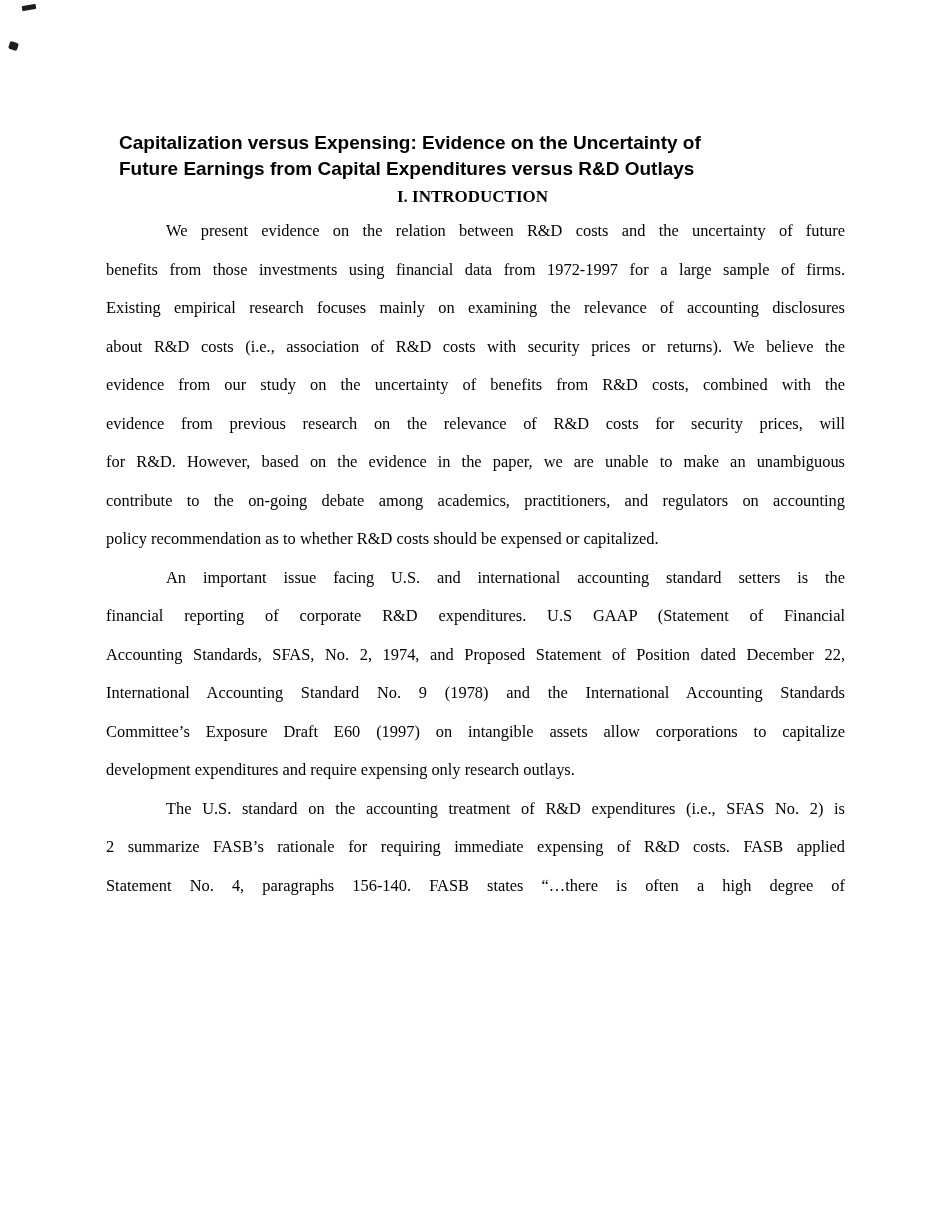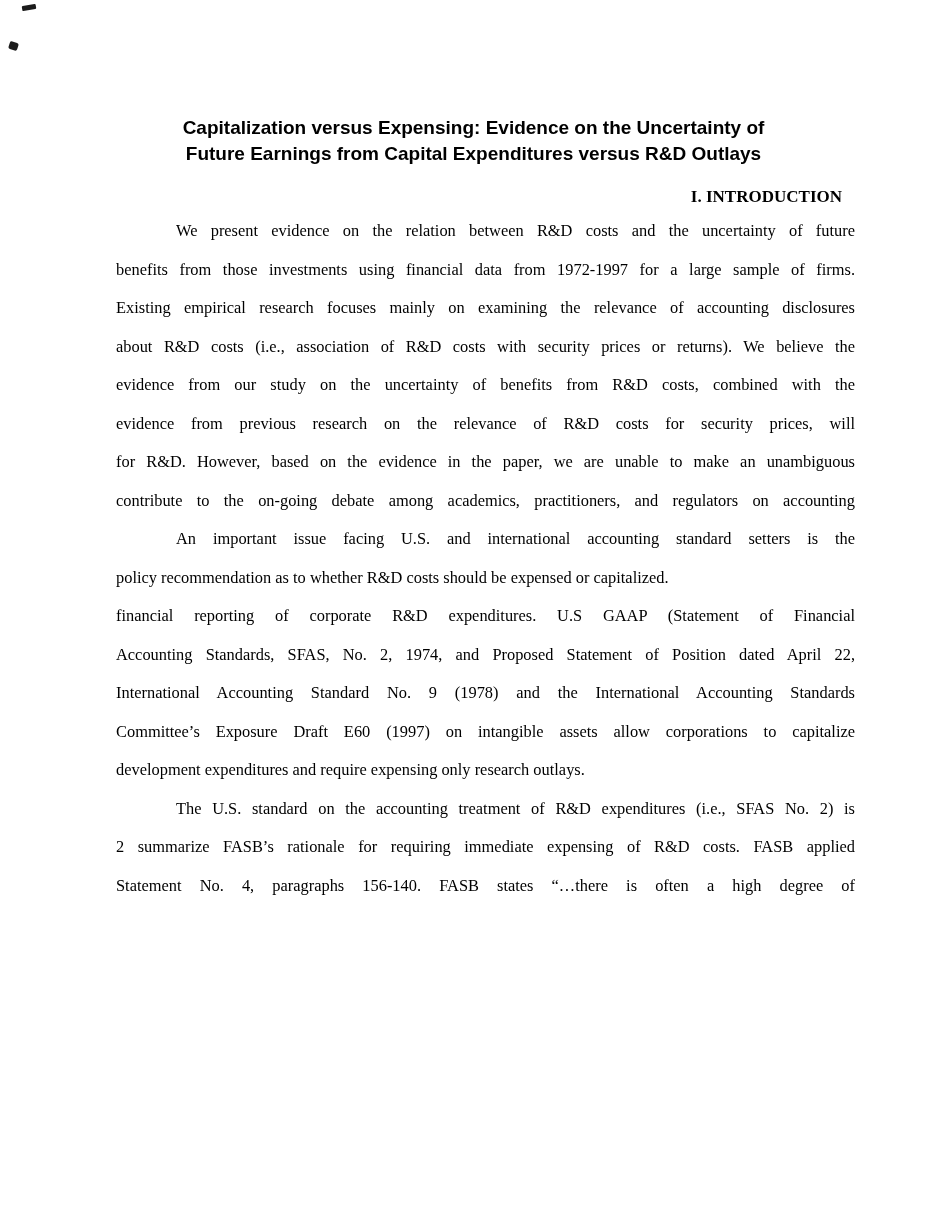--- a/index.html
+++ b/index.html
@@ -31,44 +31,44 @@
     width: 9px; height: 8px;
     background: #1c1c1c;
     border-radius: 2px;
     transform: rotate(18deg);
   }
   .title {
     position: absolute;
     top: 114px;
     left: 103px;
     width: 739px;
-    margin: 1px;
-    text-align: center;
+    margin: 16px;
+    text-align: left;
     font-family: "Liberation Sans", sans-serif;
     font-weight: bold;
     font-size: 19px;
     line-height: 26px;
   }
   .title .tline { display: block; }
   .heading {
     position: absolute;
     top: 187px;
     left: 103px;
     width: 739px;
     margin: 0;
-    text-align: right;
+    text-align: center;
     font-family: "Liberation Serif", serif;
     font-weight: bold;
     font-size: 17px;
     line-height: 20px;
   }
   .bodytext {
     position: absolute;
     top: 212px;
-    left: 116px;
+    left: 106px;
     width: 739px;
     font-size: 16.4px;
   }
   .line {
     height: 38.5px;
     line-height: 38.5px;
     text-align: justify;
     text-align-last: justify;
     -moz-text-align-last: justify;
     white-space: nowrap; 
@@ -98,25 +98,25 @@
   <div class="bodytext">
 
     <div class="line indent">We present evidence on the relation between R&amp;D costs and the uncertainty of future</div>
     <div class="line">benefits from those investments using financial data from 1972-1997 for a large sample of firms.</div>
     <div class="line">Existing empirical research focuses mainly on examining the relevance of accounting disclosures</div>
     <div class="line">about R&amp;D costs (i.e., association of R&amp;D costs with security prices or returns).  We believe the</div>
     <div class="line">evidence from our study on the uncertainty of benefits from R&amp;D costs, combined with the</div>
     <div class="line">evidence from previous research on the relevance of R&amp;D costs for security prices, will</div>
     <div class="line">for R&amp;D.  However, based on the evidence in the paper, we are unable to make an unambiguous</div>
     <div class="line">contribute to the on-going debate among academics, practitioners, and regulators on accounting</div>
+    <div class="line pend">policy recommendation as to whether R&amp;D costs should be expensed or capitalized.</div>
+
     <div class="line indent">An important issue facing U.S. and international accounting standard setters is the</div>
-
-    <div class="line pend">policy recommendation as to whether R&amp;D costs should be expensed or capitalized.</div>
     <div class="line">financial reporting of corporate R&amp;D expenditures.  U.S GAAP (Statement of Financial</div>
-    <div class="line">Accounting Standards, SFAS, No. 2, 1974, and Proposed Statement of Position dated April 22,</div>
+    <div class="line">Accounting Standards, SFAS, No. 2, 1974, and Proposed Statement of Position dated December 22,</div>
     <div class="line">International Accounting Standard No. 9 (1978) and the International Accounting Standards</div>
     <div class="line">Committee’s Exposure Draft E60 (1997) on intangible assets allow corporations to capitalize</div>
     <div class="line pend">development expenditures and require expensing only research outlays.</div>
 
     <div class="line indent">The U.S. standard on the accounting treatment of R&amp;D expenditures (i.e., SFAS No. 2) is</div>
     <div class="line">2 summarize FASB’s rationale for requiring immediate expensing of R&amp;D costs.  FASB applied</div>
     <div class="line">Statement No. 4, paragraphs 156-140.   FASB states “…there is often a high degree of</div>
   </div>
 
 </div>

